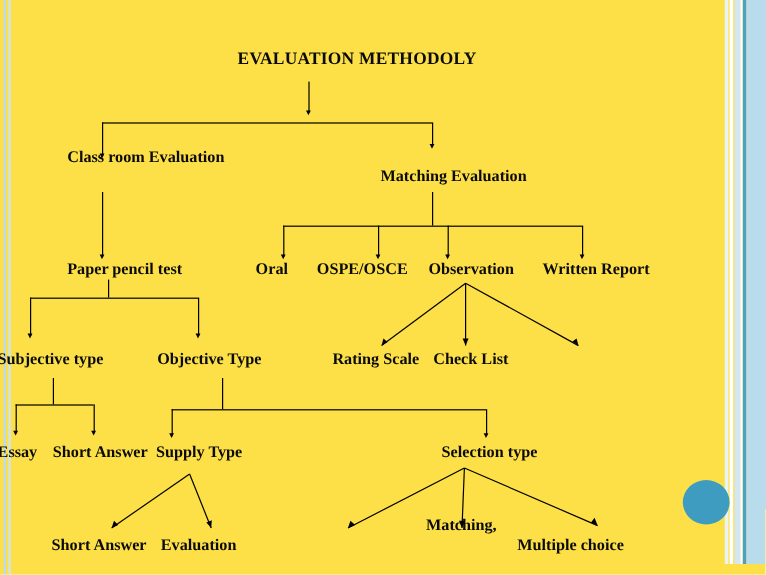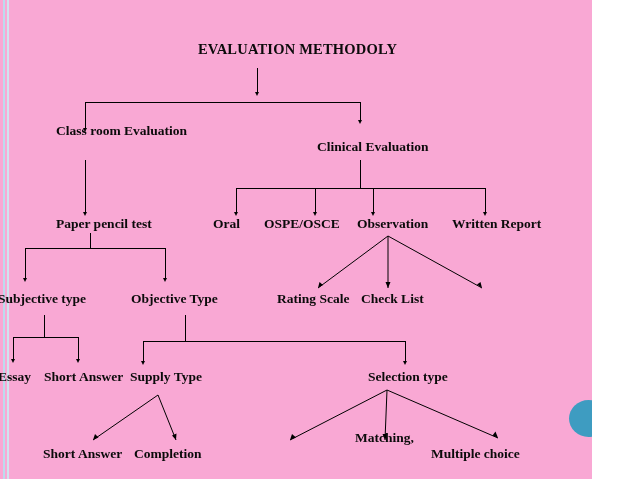--- a/index.html
+++ b/index.html
@@ -2,23 +2,23 @@
 <html><head>
 <meta charset="utf-8">
 <style>
   html, body {
     margin: 0;
     padding: 0;
     background: #ffffff;
   }
   #slide {
     position: relative;
-    width: 592px;
+    width: 638px;
     height: 479px;
-    background: #f9a8d4;
+    background: #fde047;
     overflow: hidden;
     font-family: "Liberation Serif", "DejaVu Serif", serif;
   }
   
   .band {
     position: absolute;
     top: 0;
     height: 479px;
   }
   .left-stripe-a { left: 3px;  width: 2px; background: #bcdced; }
@@ -113,21 +113,21 @@
   <div class="vline" style="left:257px; top:68px; height:26px;"></div>
   <div class="arrowhead" style="left:254.5px; top:92px;"></div>
 
   <div class="hline" style="left:85px; top:102px; width:275px;"></div>
   <div class="vline" style="left:85px; top:102px; height:28px;"></div>
   <div class="arrowhead" style="left:82.5px; top:128px;"></div>
   <div class="vline" style="left:360px; top:102px; height:20px;"></div>
   <div class="arrowhead" style="left:357.5px; top:120px;"></div>
 
   <div class="node lvl" style="left:56px; top:124px;">Class room Evaluation</div>
-  <div class="node lvl" style="left:317px; top:140px;">Clinical Evaluation</div>
+  <div class="node lvl" style="left:317px; top:140px;">Matching Evaluation</div>
 
   <div class="vline" style="left:85px; top:160px; height:54px;"></div>
   <div class="arrowhead" style="left:82.5px; top:212px;"></div>
 
   <div class="vline" style="left:360px; top:160px; height:28px;"></div>
   <div class="hline" style="left:236px; top:188px; width:249px;"></div>
   <div class="vline" style="left:236px; top:188px; height:26px;"></div>
   <div class="arrowhead" style="left:233.5px; top:212px;"></div>
   <div class="vline" style="left:315px; top:188px; height:26px;"></div>
   <div class="arrowhead" style="left:312.5px; top:212px;"></div>
@@ -191,17 +191,17 @@
 
     <line x1="387" y1="390" x2="290" y2="440"></line>
     <line x1="387" y1="390" x2="385" y2="440"></line>
     <line x1="387" y1="390" x2="498" y2="438"></line>
     <polygon points="290,440 292,434 296,437.5" fill="#000000"></polygon>
     <polygon points="385,440 382.5,434 387.5,434" fill="#000000"></polygon>
     <polygon points="498,438 492.5,435.5 495.5,431.5" fill="#000000"></polygon>
   </svg>
 
   <div class="node lvl" style="left:43px; top:447px;">Short Answer</div>
-  <div class="node lvl" style="left:134px; top:447px;">Completion</div>
+  <div class="node lvl" style="left:134px; top:447px;">Evaluation</div>
   <div class="node lvl" style="left:355px; top:431px;">Matching,</div>
   <div class="node lvl" style="left:431px; top:447px;">Multiple choice</div>
 
 </div>
 
 </body></html>

